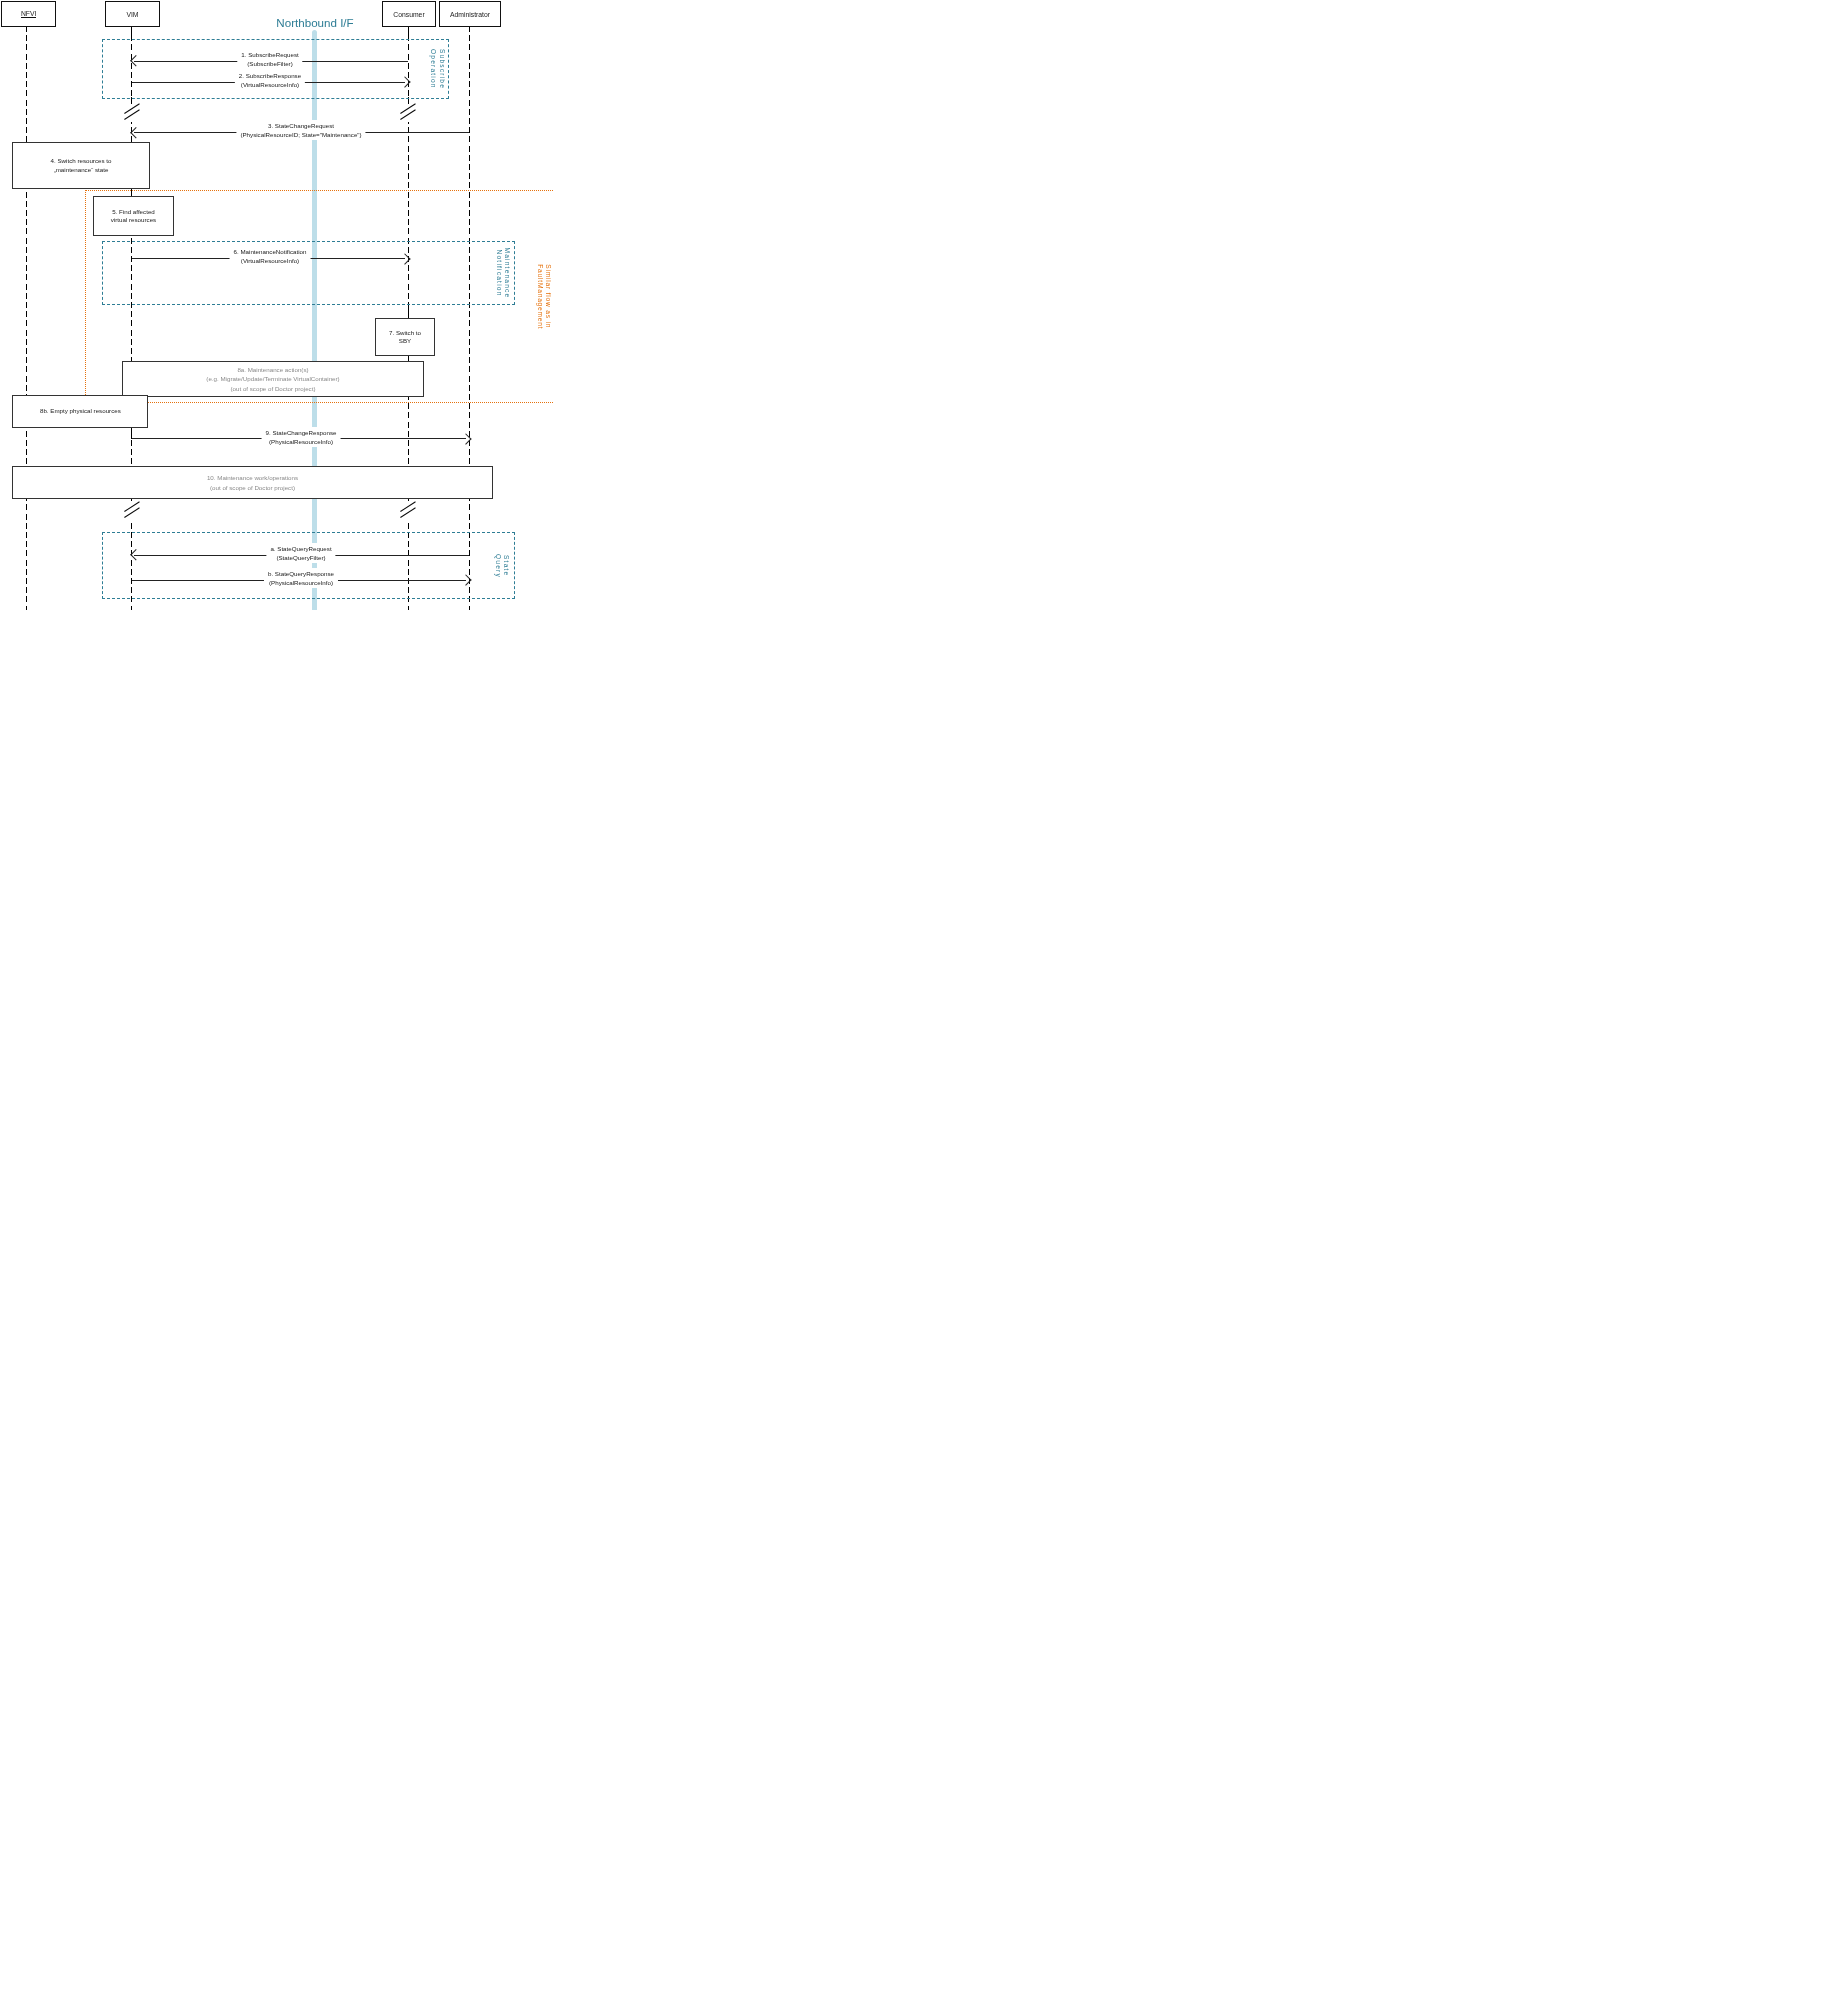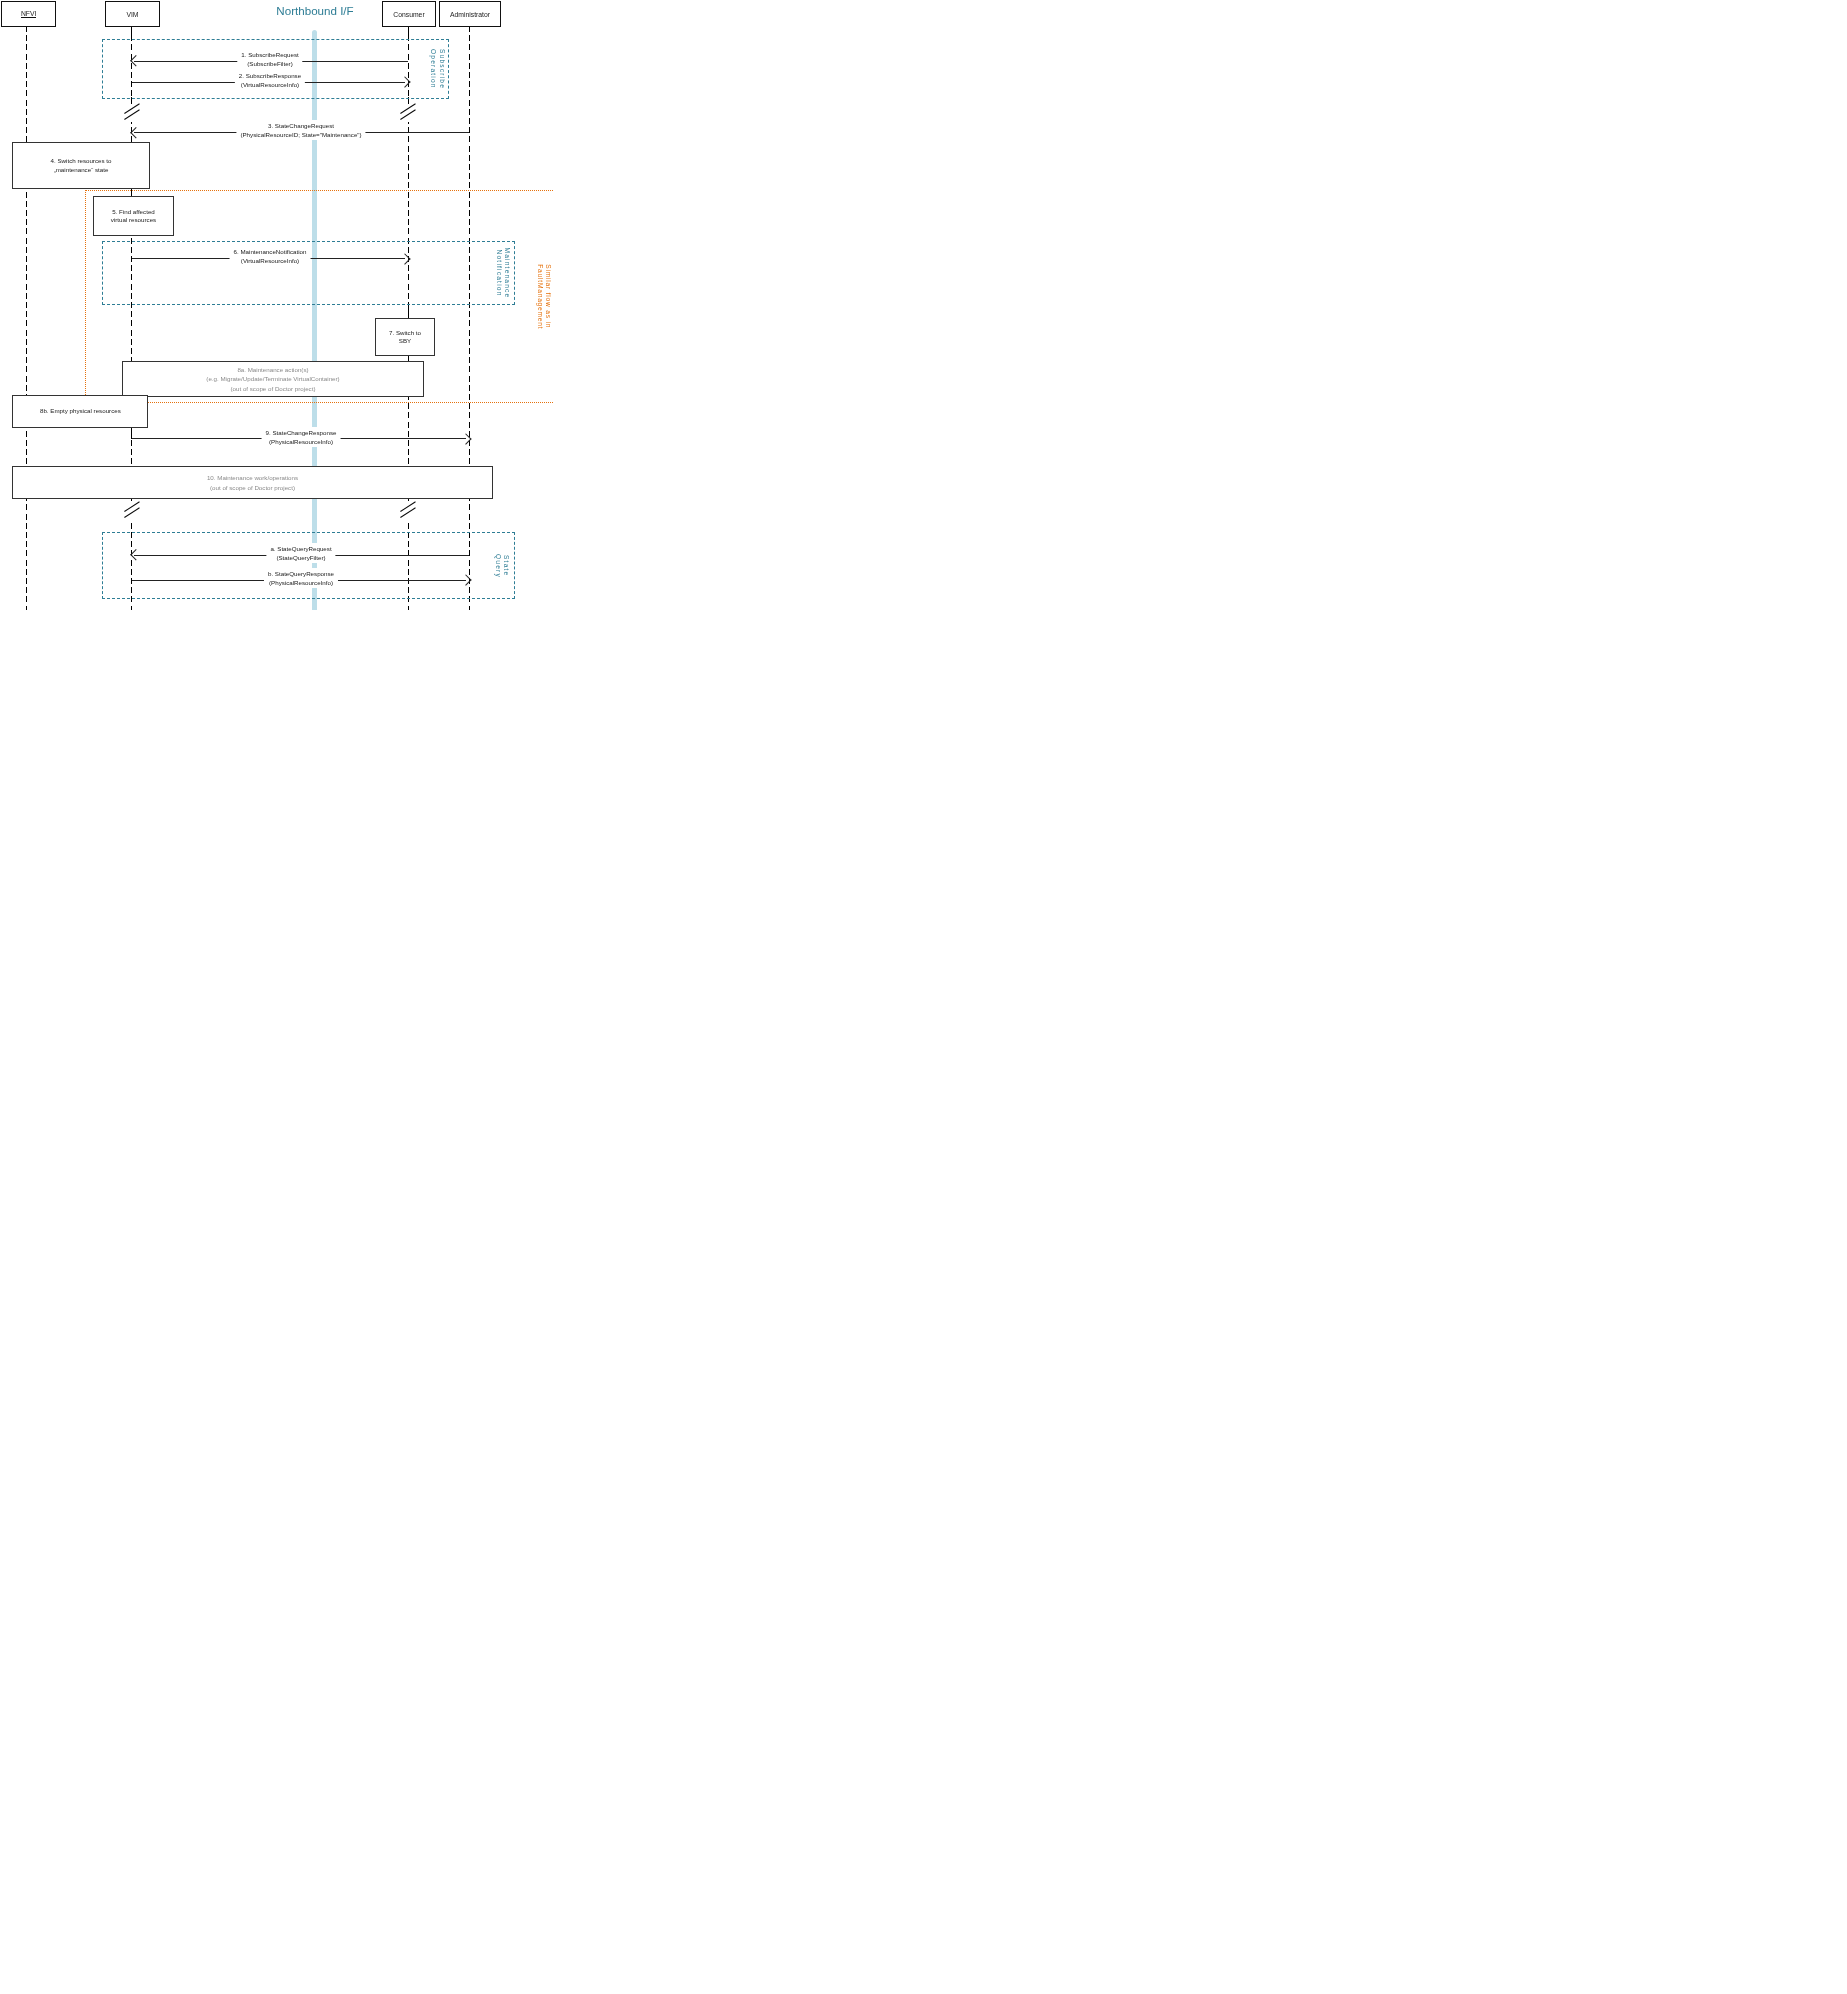--- a/index.html
+++ b/index.html
@@ -17,21 +17,21 @@
   
   .lifeline{position:absolute;width:0.8px;top:25.5px;height:585px;z-index:1;
     background:repeating-linear-gradient(to bottom,#000 0 6px,transparent 6px 9.2px);}
   .solidseg{position:absolute;width:1.2px;background:#000;z-index:1;}
   .nbline{position:absolute;left:312px;top:30px;width:4.8px;height:580px;
     background:var(--lightblue);border-radius:2.8px 2.8px 0 0;z-index:1;}
   
   .actor{position:absolute;top:1.2px;height:24px;border:1px solid #111;background:#fff;
     display:flex;align-items:center;justify-content:center;font-size:6.8px;z-index:4;}
   .actor .u{border-bottom:0.8px solid #111;padding-bottom:0.4px;}
-  .nbtitle{position:absolute;left:315px;top:4px;transform:translateX(-50%);
+  .nbtitle{position:absolute;left:315px;top:16px;transform:translateX(-50%);
     font-size:11.6px;color:var(--teal);white-space:nowrap;z-index:4;text-align:center;}
   
   .group{position:absolute;border:1.2px dashed var(--teal);background:transparent;z-index:2;}
   .group.orange{border:1.2px dotted var(--orange);}
   .vlabel{position:absolute;top:50%;transform:translateY(-50%);writing-mode:vertical-rl;
     color:var(--teal);font-size:6.6px;letter-spacing:1.2px;text-align:center;line-height:1.25;}
   .vlabel span{display:block;}
   .vlabel.orange{color:var(--orange);letter-spacing:0.8px;}
   
   .msgline{position:absolute;height:0.7px;background:#222;z-index:3;}

